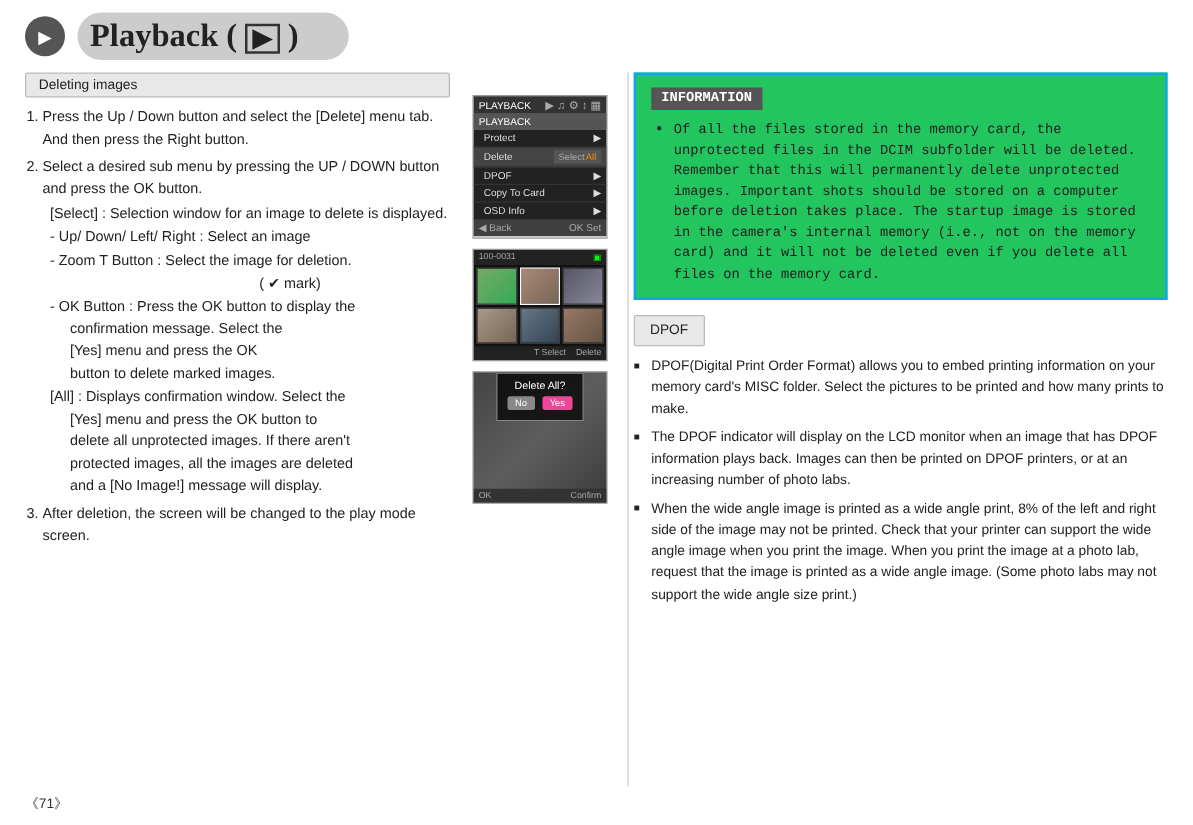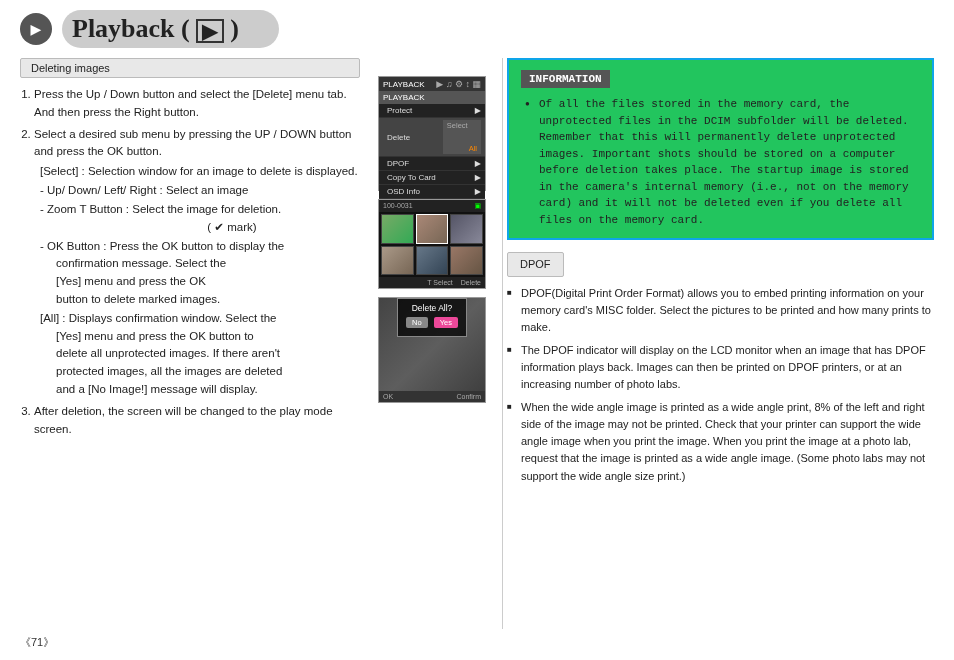--- a/index.html
+++ b/index.html
@@ -390,21 +390,21 @@
         <div class="ss1-menu">
           <div class="ss1-menu-title">PLAYBACK</div>
           <div class="ss1-menu-item">
             <span>Protect</span>
               <span>▶</span>
           </div>
           <div class="ss1-menu-item selected" style="background:#444;">
             <span>Delete</span>
             <div style="background:#555;padding:1px 4px;font-size:7.5px;display:flex;gap:1px;">
               <span style="color:#aaa;">Select</span>
-              <span style="color:#ff8800;margin-top:23px;">All</span>
+              <span style="color:#ff8800;">All</span>
             </div>
           </div>
           <div class="ss1-menu-item">
             <span>DPOF</span>
               <span>▶</span>
           </div>
           <div class="ss1-menu-item">
             <span>Copy To Card</span>
               <span>▶</span>
           </div>

